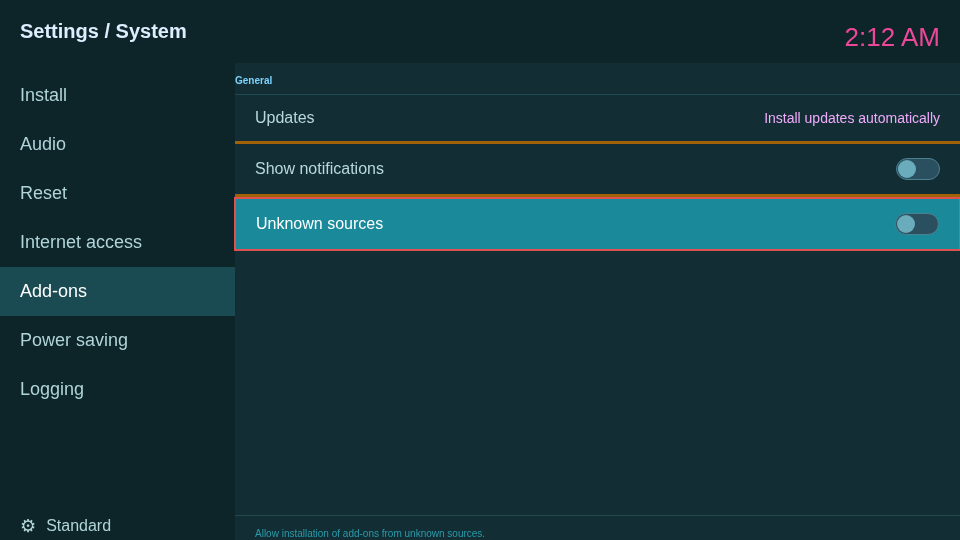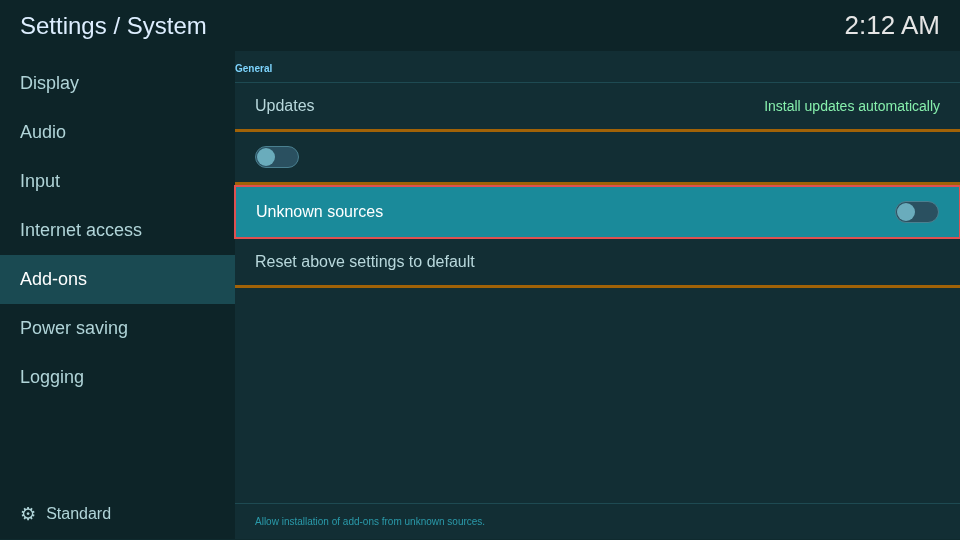--- a/index.html
+++ b/index.html
@@ -14,28 +14,29 @@
 
     
     .header {
       display: flex;
       justify-content: space-between;
       align-items: center;
       padding: 10px 20px;
       background-color: #0d2428;
     }
     .header-title {
-      font-size: 24px;
-      font-weight: 400;
+      font-size: 20px;
+      font-weight: 700;
       color: #ddeeff;
     }
     .header-time {
       font-size: 26px;
       font-weight: 300;
-      color: #e5e5e5;
+      color: #ec4899;
+      margin-top: 12px;
     }
 
     
     .layout {
       display: flex;
       height: calc(540px - 52px);
     }
 
     
     .sidebar {
@@ -105,21 +106,21 @@
     .setting-row.highlighted {
       background-color: #1a8a9a;
       color: #ffffff;
       border: 2px solid #e05050;
       margin: 0 -1px;
       text-align: center;
     }
 
     .setting-value {
       font-size: 14px;
-      color: #86efac;
+      color: #f0abfc;
     }
 
     
     .toggle {
       width: 44px;
       height: 22px;
       background-color: #2a5060;
       border-radius: 11px;
       position: relative;
       border: 1px solid #4a8090;
@@ -151,27 +152,27 @@
 
 <div class="header">
   <span class="header-title">Settings / System</span>
   <span class="header-time">2:12 AM</span>
 </div>
 
 <div class="layout">
 
   <div class="sidebar">
     <div class="sidebar-item">
-      <span>Display</span>
+      <span>Install</span>
     </div>
     <div class="sidebar-item">
       <span>Audio</span>
     </div>
     <div class="sidebar-item">
-      <span>Input</span>
+      <span>Reset</span>
     </div>
     <div class="sidebar-item">
       <span>Internet access</span>
     </div>
     <div class="sidebar-item active">
       <span>Add-ons</span>
     </div>
     <div class="sidebar-item">
       <span>Power saving</span>
     </div>
@@ -188,29 +189,27 @@
   <div class="main">
     <div class="content-area">
       <div class="section-header">General</div>
 
       <div class="setting-row">
         <span>Updates</span>
         <span class="setting-value">Install updates automatically</span>
       </div>
 
       <div class="setting-row">
+        <span>Show notifications</span>
         <div class="toggle off"></div>
       </div>
 
       <div class="setting-row highlighted">
         <span>Unknown sources</span>
         <div class="toggle off"></div>
       </div>
 
-      <div class="setting-row">
-        <span>Reset above settings to default</span>
-      </div>
     </div>
 
     <div class="footer-text">Allow installation of add-ons from unknown sources.</div>
   </div>
 
 </div>
 
 </body></html>

